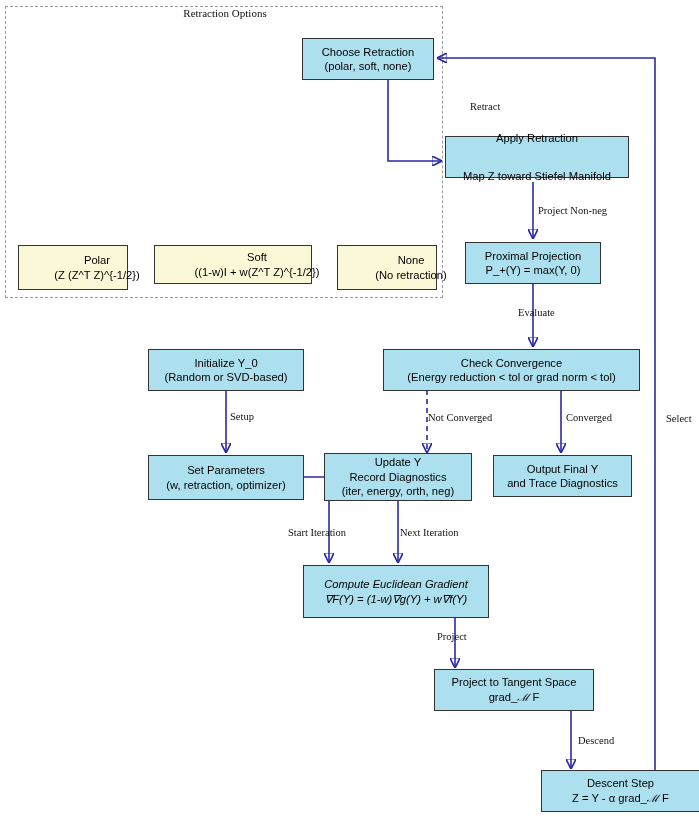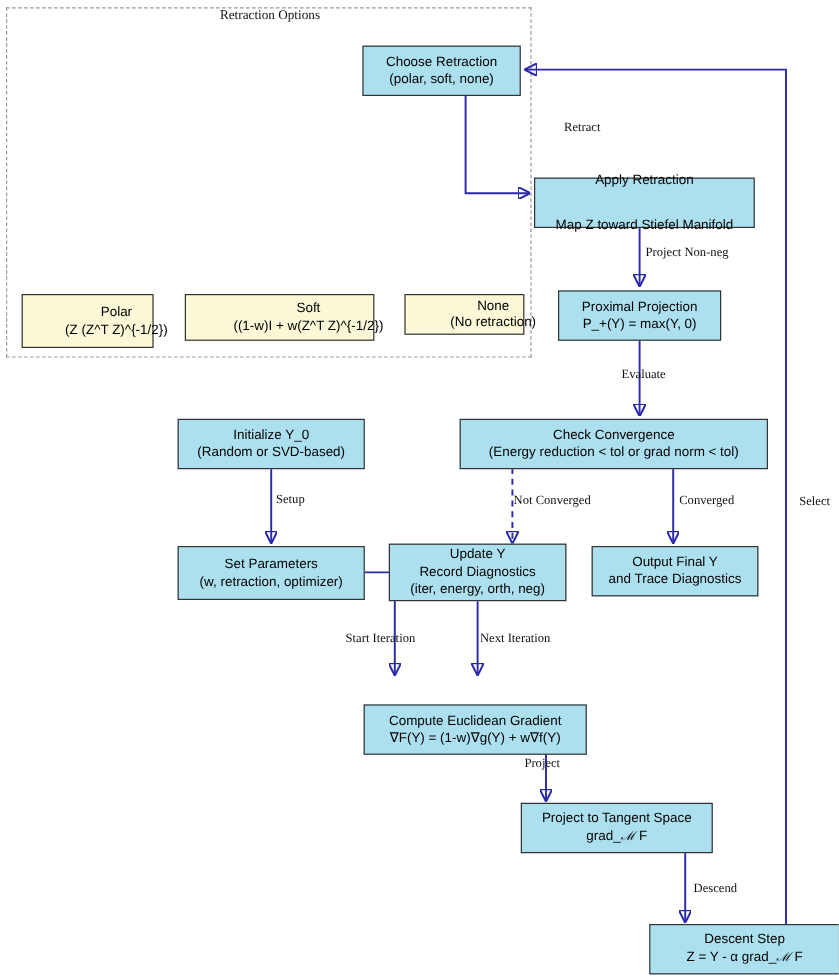--- a/index.html
+++ b/index.html
@@ -117,21 +117,21 @@
     <path d="M 571 707 L 571 768" marker-end="url(#arrow)"></path>
 
     <path d="M 655 770 L 655 58 L 438 58" marker-end="url(#arrow)"></path>
   </svg>
 
   <div class="node process" style="left:302px; top:38px; width:132px; height:42px;">
     <span class="l1">Choose Retraction</span>
     <span class="l2">(polar, soft, none)</span>
   </div>
 
-  <div class="node process" style="left:445px; top:148px; width:184px; height:42px;gap:23px;">
+  <div class="node process" style="left:445px; top:136px; width:184px; height:42px;gap:23px;">
     <span class="l1">Apply Retraction</span>
     <span class="l2">Map Z toward Stiefel Manifold</span>
   </div>
 
   <div class="node process" style="left:465px; top:242px; width:136px; height:42px;">
     <span class="l1">Proximal Projection</span>
     <span class="l2">P_+(Y) = max(Y, 0)</span>
   </div>
 
   <div class="node process" style="left:383px; top:349px; width:257px; height:42px;">
@@ -153,21 +153,21 @@
     <span class="l1">Update Y</span>
     <span class="l2">Record Diagnostics</span>
     <span class="l2">(iter, energy, orth, neg)</span>
   </div>
 
   <div class="node process" style="left:493px; top:455px; width:139px; height:42px;">
     <span class="l1">Output Final Y</span>
     <span class="l2">and Trace Diagnostics</span>
   </div>
 
-  <div class="node process" style="left:303px; top:587px; width:186px; height:42px;">
+  <div class="node process" style="left:303px; top:565px; width:186px; height:53px;font-style:italic;">
     <span class="l1">Compute Euclidean Gradient</span>
     <span class="l2">∇F(Y) = (1-w)∇g(Y) + w∇f(Y)</span>
   </div>
 
   <div class="node process" style="left:434px; top:669px; width:160px; height:42px;">
     <span class="l1">Project to Tangent Space</span>
     <span class="l2"><span>grad_</span><span class="script-m">ℳ</span><span> F</span></span>
   </div>
 
   <div class="node process" style="left:541px; top:770px; width:159px; height:42px;">
@@ -178,21 +178,21 @@
   <div class="node option" style="left:18px; top:245px; width:110px; height:45px;">
     <span class="l1">Polar</span>
     <span class="l2">(Z (Z^T Z)^{-1/2})</span>
   </div>
 
   <div class="node option" style="left:154px; top:245px; width:158px; height:39px;">
     <span class="l1">Soft</span>
     <span class="l2">((1-w)I + w(Z^T Z)^{-1/2})</span>
   </div>
 
-  <div class="node option" style="left:337px; top:245px; width:100px; height:34px;text-align:center;">
+  <div class="node option" style="left:337px; top:245px; width:100px; height:45px;text-align:center;">
     <span class="l1">None</span>
     <span class="l2">(No retraction)</span>
   </div>
 
   <div class="edge-label" style="left:470px; top:101px;">Retract</div>
   <div class="edge-label" style="left:538px; top:205px;">Project Non-neg</div>
   <div class="edge-label" style="left:518px; top:307px;">Evaluate</div>
   <div class="edge-label" style="left:230px; top:411px;">Setup</div>
   <div class="edge-label" style="left:428px; top:412px;">Not Converged</div>
   <div class="edge-label" style="left:566px; top:412px;">Converged</div>

